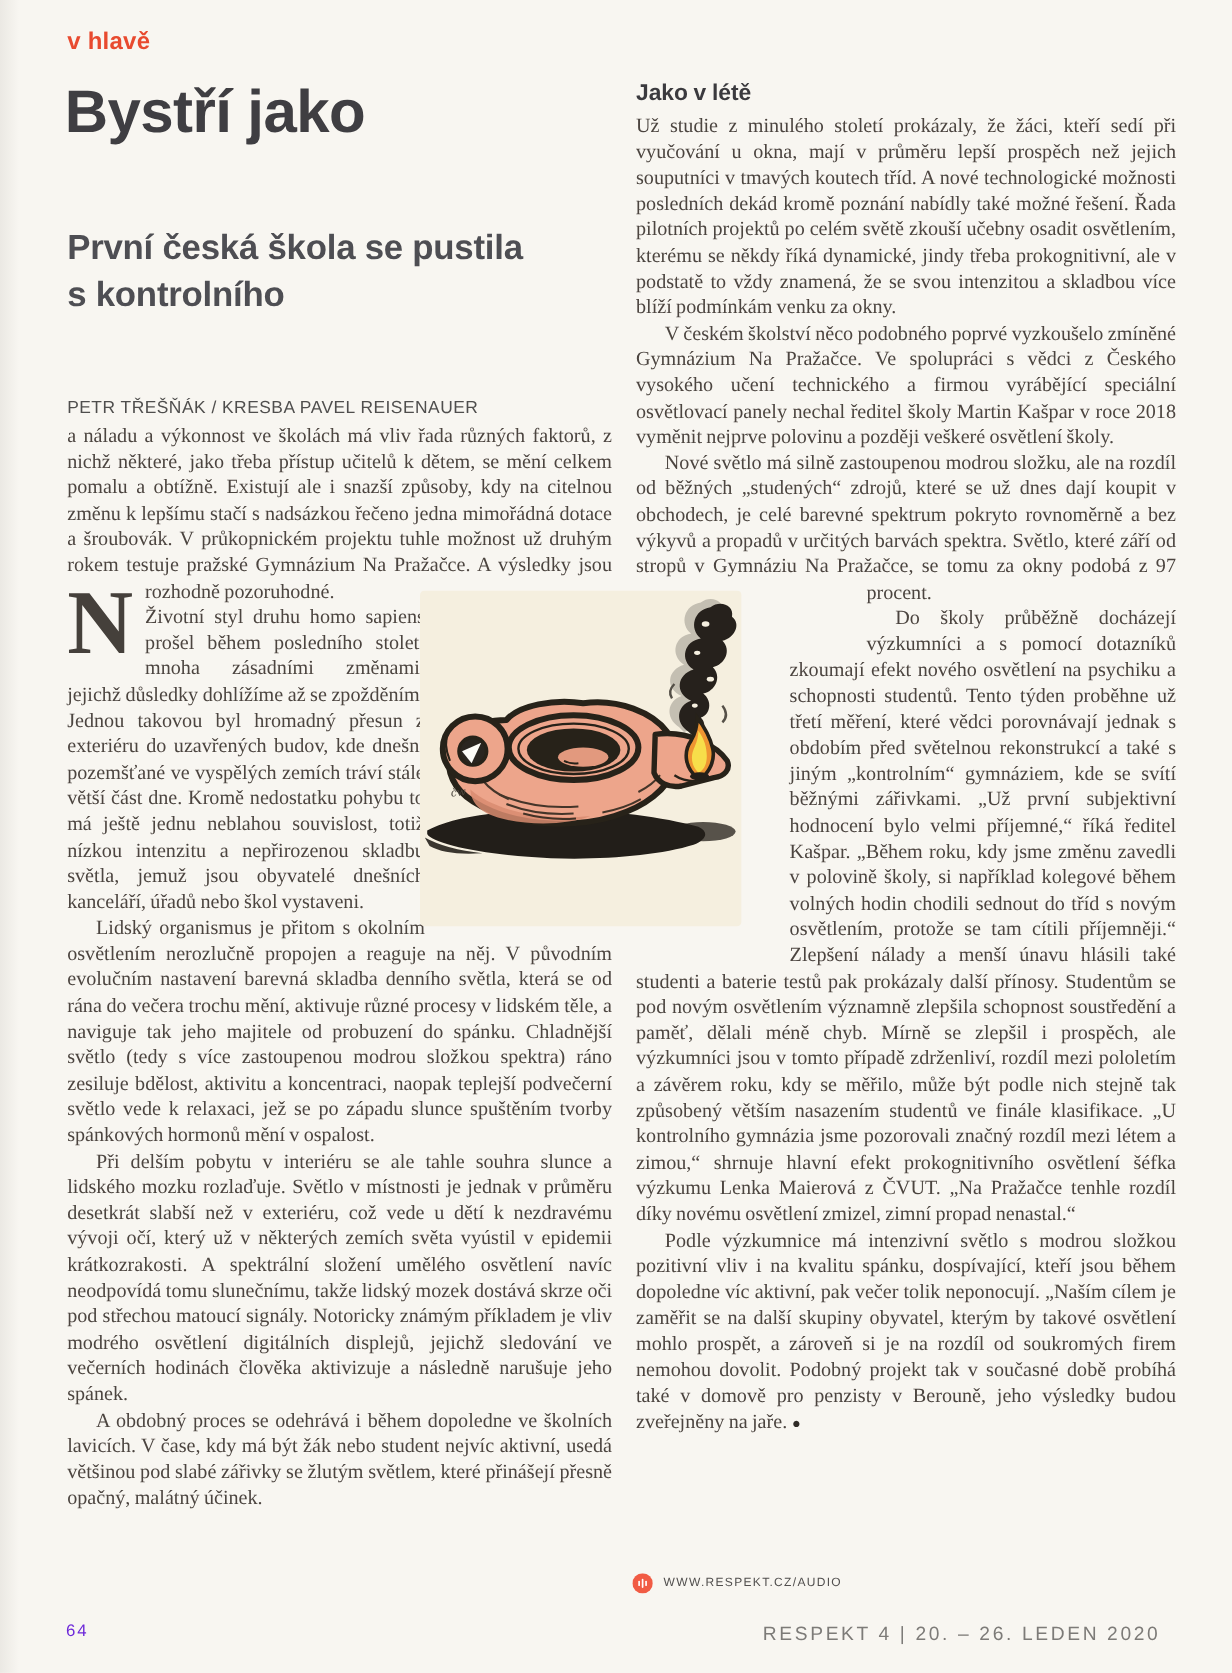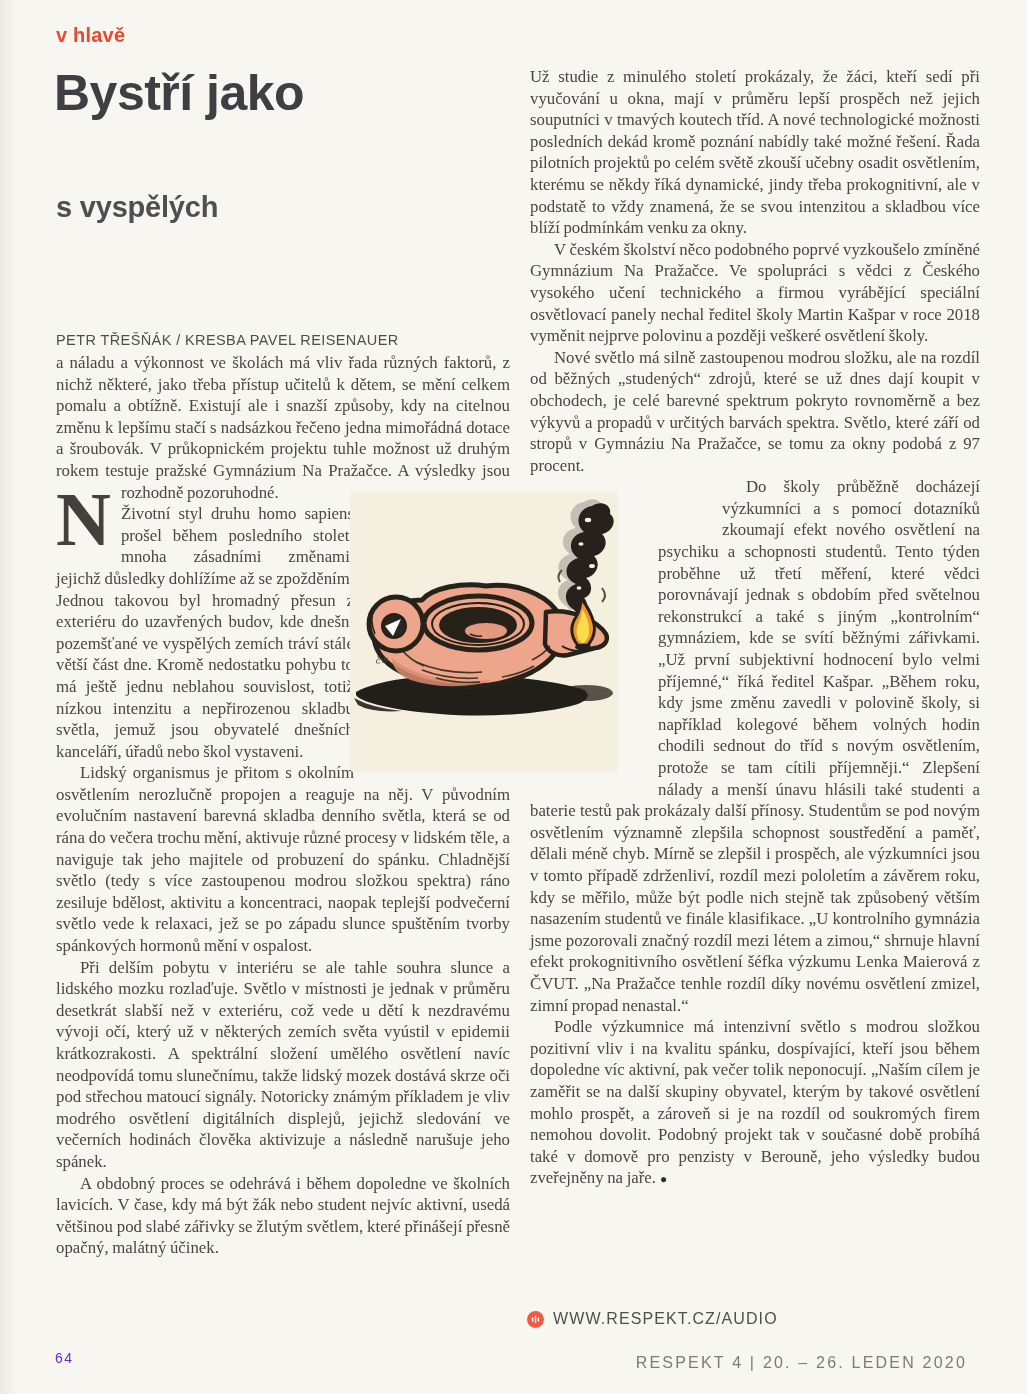--- a/index.html
+++ b/index.html
@@ -58,21 +58,21 @@
   .push-r{float:right;width:0;height:135px;}
   .cut-r{float:right;clear:right;width:156px;height:296px;}
   .push-l{float:left;width:0;height:418px;}
   .cut-la{float:left;clear:left;width:192px;height:44px;}
   .cut-lb{float:left;clear:left;width:128px;height:260px;}
   .endmark{font-size:12px;letter-spacing:0;padding-left:4px;color:#2f2b26;}
   .illo{position:absolute;left:350px;top:492px;width:268px;height:280px;}
   .audio{
     position:absolute;left:527px;top:1310px;height:18px;
     display:flex;align-items:center;gap:9px;
-    font-family:"Liberation Sans", sans-serif;font-size:16px;
+    font-family:"Liberation Sans", sans-serif;font-size:10px;
     letter-spacing:1.1px;color:#514f4e;
   }
   .audio-icon{width:17px;height:17px;flex:0 0 auto;}
   .pagenum{
     position:absolute;left:55px;top:1350px;
     font-family:"Liberation Sans", sans-serif;font-size:14px;
     letter-spacing:1.5px;color:#6d28d9;
   }
   .issue{
     position:absolute;right:60px;top:1354px;
@@ -85,39 +85,41 @@
 
 <div class="edge-shade"></div>
 
 <div class="kicker">v hlavě</div>
 
 <h1 class="title" style="margin:0;">
   <span>Bystří jako</span>
 </h1>
 
 <h2 class="subtitle" style="margin:0;">
-  <span>s vyspělých</span>
+  <span>První česká škola se pustila</span>
+  <span>s kontrolního</span>
 </h2>
 
 <div class="byline">PETR TŘEŠŇÁK / KRESBA PAVEL REISENAUER</div>
 
 <div class="col col-left">
   <div class="push-r"></div>
   <div class="cut-r"></div>
   <p><span class="dropcap">N</span><span>a náladu a výkonnost ve školách má vliv řada různých faktorů, z nichž některé, jako třeba přístup učitelů k dětem, se mění celkem pomalu a obtížně. Existují ale i snazší způsoby, kdy na citelnou změnu k lepšímu stačí s nadsázkou řečeno jedna mimořádná dotace a šroubovák. V průkopnickém projektu tuhle možnost už druhým rokem testuje pražské Gymnázium Na Pražačce. A výsledky jsou rozhodně pozoruhodné.</span></p>
   <p>Životní styl druhu homo sapiens prošel během posledního století mnoha zásadními změnami, jejichž důsledky dohlížíme až se zpožděním. Jednou takovou byl hromadný přesun z exteriéru do uzavřených budov, kde dnešní pozemšťané ve vyspělých zemích tráví stále větší část dne. Kromě nedostatku pohybu to má ještě jednu neblahou souvislost, totiž nízkou intenzitu a nepřirozenou skladbu světla, jemuž jsou obyvatelé dnešních kanceláří, úřadů nebo škol vystaveni.</p>
   <p class="ind">Lidský organismus je přitom s okolním osvětlením nerozlučně propojen a reaguje na něj. V původním evolučním nastavení barevná skladba denního světla, která se od rána do večera trochu mění, aktivuje různé procesy v lidském těle, a naviguje tak jeho majitele od probuzení do spánku. Chladnější světlo (tedy s více zastoupenou modrou složkou spektra) ráno zesiluje bdělost, aktivitu a koncentraci, naopak teplejší podvečerní světlo vede k relaxaci, jež se po západu slunce spuštěním tvorby spánkových hormonů mění v ospalost.</p>
   <p class="ind">Při delším pobytu v interiéru se ale tahle souhra slunce a lidského mozku rozlaďuje. Světlo v místnosti je jednak v průměru desetkrát slabší než v exteriéru, což vede u dětí k nezdravému vývoji očí, který už v některých zemích světa vyústil v epidemii krátkozrakosti. A spektrální složení umělého osvětlení navíc neodpovídá tomu slunečnímu, takže lidský mozek dostává skrze oči pod střechou matoucí signály. Notoricky známým příkladem je vliv modrého osvětlení digitálních displejů, jejichž sledování ve večerních hodinách člověka aktivizuje a následně narušuje jeho spánek.</p>
   <p class="ind">A obdobný proces se odehrává i během dopoledne ve školních lavicích. V čase, kdy má být žák nebo student nejvíc aktivní, usedá většinou pod slabé zářivky se žlutým světlem, které přinášejí přesně opačný, malátný účinek.</p>
 </div>
 
 <div class="col col-right">
   <div class="push-l"></div>
   <div class="cut-la"></div>
   <div class="cut-lb"></div>
+  <h3 class="sec-heading">Jako v létě</h3>
   <p>Už studie z minulého století prokázaly, že žáci, kteří sedí při vyučování u okna, mají v průměru lepší prospěch než jejich souputníci v tmavých koutech tříd. A nové technologické možnosti posledních dekád kromě poznání nabídly také možné řešení. Řada pilotních projektů po celém světě zkouší učebny osadit osvětlením, kterému se někdy říká dynamické, jindy třeba prokognitivní, ale v podstatě to vždy znamená, že se svou intenzitou a skladbou více blíží podmínkám venku za okny.</p>
   <p class="ind">V českém školství něco podobného poprvé vyzkoušelo zmíněné Gymnázium Na Pražačce. Ve spolupráci s vědci z Českého vysokého učení technického a firmou vyrábějící speciální osvětlovací panely nechal ředitel školy Martin Kašpar v roce 2018 vyměnit nejprve polovinu a později veškeré osvětlení školy.</p>
   <p class="ind">Nové světlo má silně zastoupenou modrou složku, ale na rozdíl od běžných „studených“ zdrojů, které se už dnes dají koupit v obchodech, je celé barevné spektrum pokryto rovnoměrně a bez výkyvů a propadů v určitých barvách spektra. Světlo, které září od stropů v Gymnáziu Na Pražačce, se tomu za okny podobá z 97 procent.</p>
   <p class="ind">Do školy průběžně docházejí výzkumníci a s pomocí dotazníků zkoumají efekt nového osvětlení na psychiku a schopnosti studentů. Tento týden proběhne už třetí měření, které vědci porovnávají jednak s obdobím před světelnou rekonstrukcí a také s jiným „kontrolním“ gymnáziem, kde se svítí běžnými zářivkami. „Už první subjektivní hodnocení bylo velmi příjemné,“ říká ředitel Kašpar. „Během roku, kdy jsme změnu zavedli v polovině školy, si například kolegové během volných hodin chodili sednout do tříd s novým osvětlením, protože se tam cítili příjemněji.“ Zlepšení nálady a menší únavu hlásili také studenti a baterie testů pak prokázaly další přínosy. Studentům se pod novým osvětlením významně zlepšila schopnost soustředění a paměť, dělali méně chyb. Mírně se zlepšil i prospěch, ale výzkumníci jsou v tomto případě zdrženliví, rozdíl mezi pololetím a závěrem roku, kdy se měřilo, může být podle nich stejně tak způsobený větším nasazením studentů ve finále klasifikace. „U kontrolního gymnázia jsme pozorovali značný rozdíl mezi létem a zimou,“ shrnuje hlavní efekt prokognitivního osvětlení šéfka výzkumu Lenka Maierová z ČVUT. „Na Pražačce tenhle rozdíl díky novému osvětlení zmizel, zimní propad nenastal.“</p>
   <p class="ind"><span>Podle výzkumnice má intenzivní světlo s modrou složkou pozitivní vliv i na kvalitu spánku, dospívající, kteří jsou během dopoledne víc aktivní, pak večer tolik neponocují. „Naším cílem je zaměřit se na další skupiny obyvatel, kterým by takové osvětlení mohlo prospět, a zároveň si je na rozdíl od soukromých firem nemohou dovolit. Podobný projekt tak v současné době probíhá také v domově pro penzisty v Berouně, jeho výsledky budou zveřejněny na jaře.</span><span class="endmark">●</span></p>
 </div>
 
 <svg class="illo" viewBox="0 0 268 280" aria-hidden="true">
   <rect x="0" y="0" width="268" height="280" rx="4" fill="#f5efdf"></rect>
 

